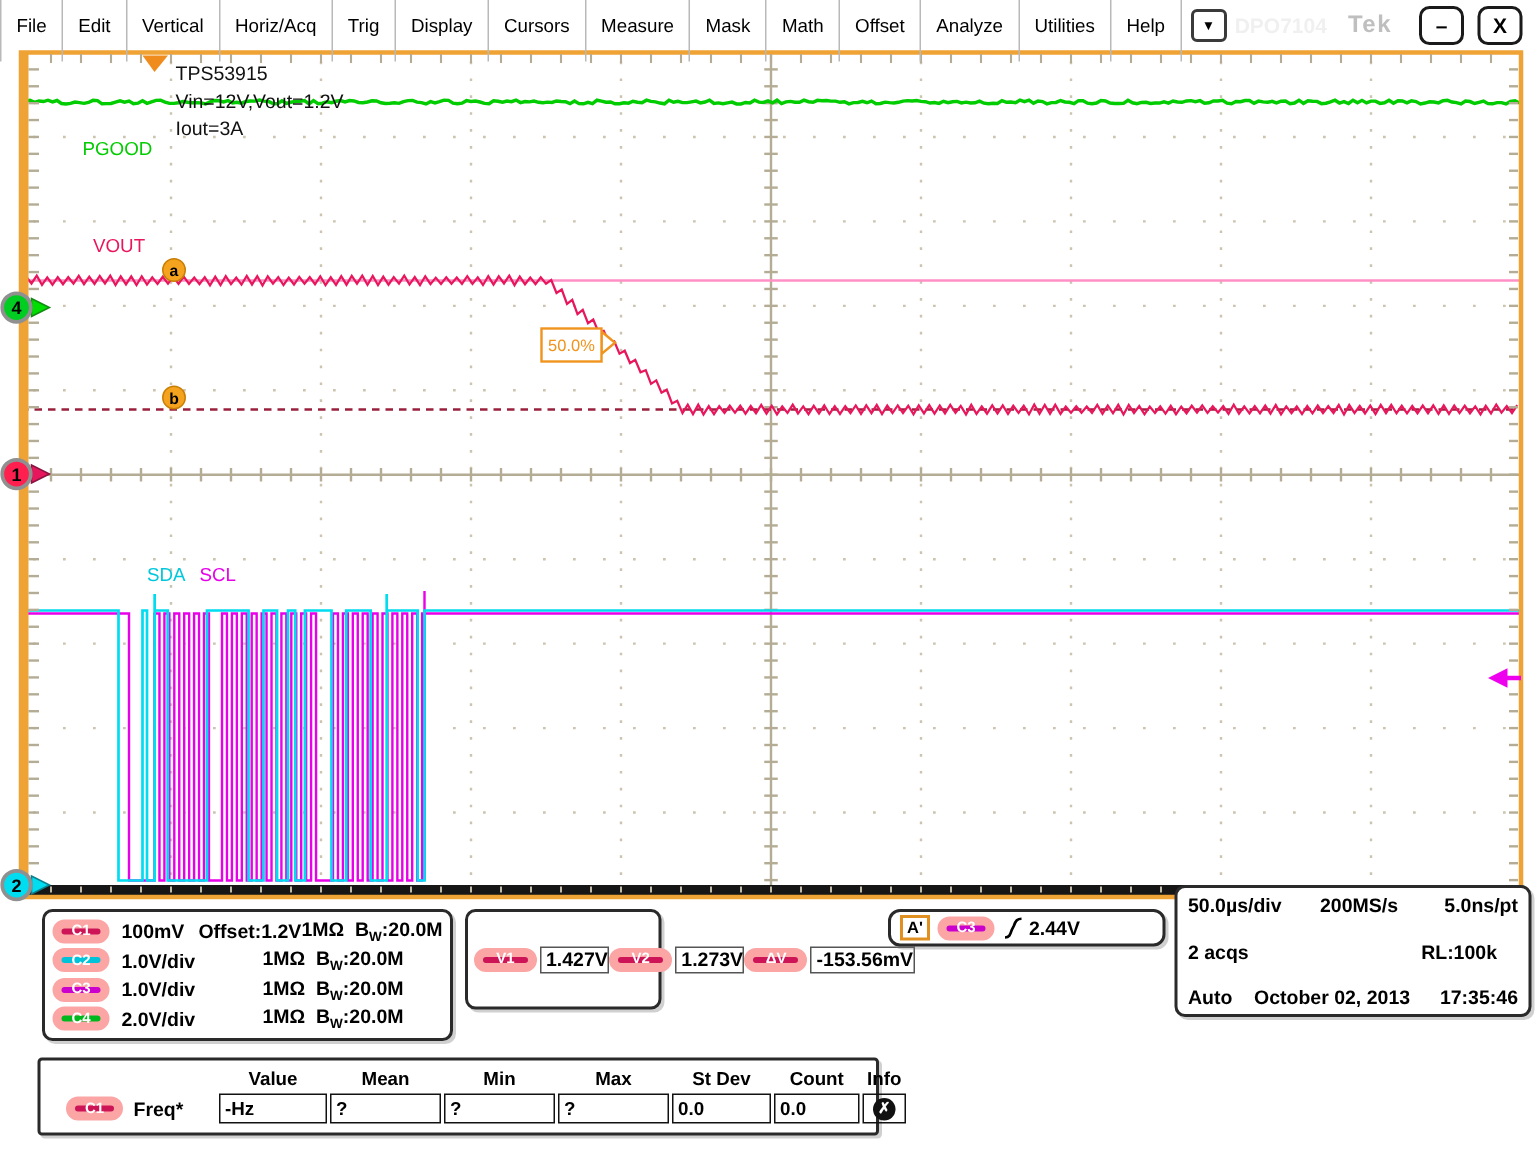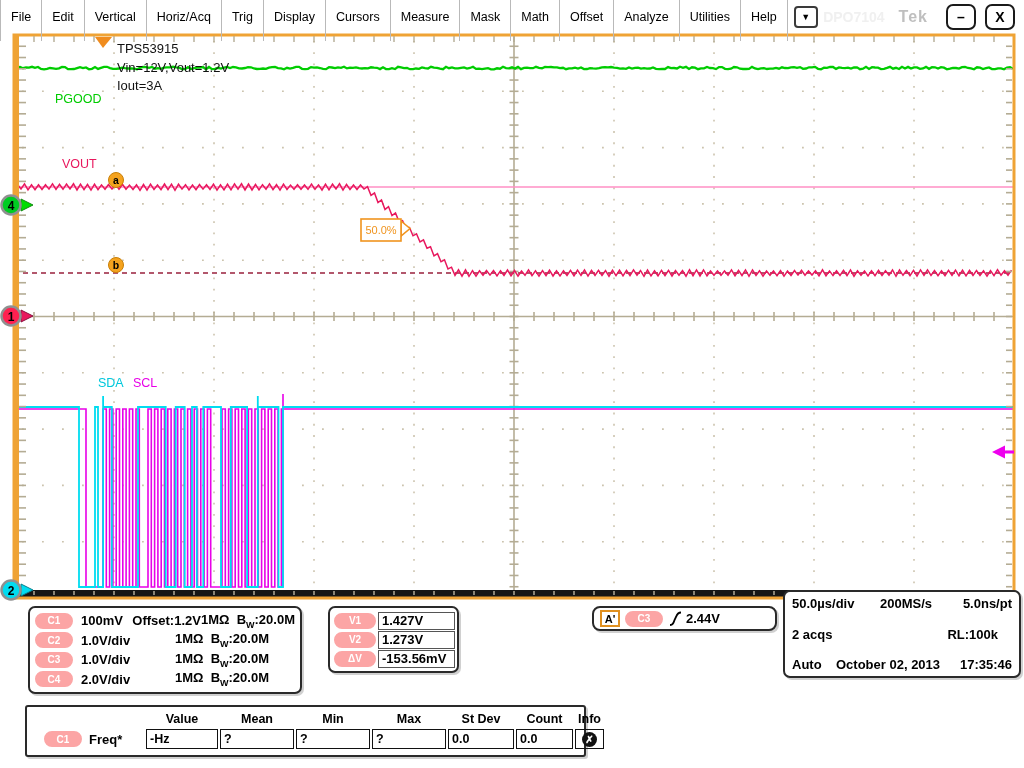--- a/index.html
+++ b/index.html
@@ -13,31 +13,31 @@
   .menu-item { display:flex; align-items:center; padding:0 10px; font-size:12.5px; color:#000; border-right:1px solid #b9b9b9; cursor:default; }
   .menu-item:first-child { border-left:1px solid #b9b9b9; }
   .menu-drop { width:24px; height:22px; margin:0 4px 0 6px; border:2px solid #3a3a3a; border-radius:4px; display:flex; align-items:center; justify-content:center; font-size:9px; align-self:center; }
   .tb-spacer { flex:1; }
   .model-ghost { color:#f0f0f0; font-size:14px; font-weight:bold; margin-right:14px; }
   .tek-logo { color:#bfbfbf; font-size:16px; font-weight:bold; letter-spacing:1px; margin-right:18px; }
   .win-btn { width:30px; height:26px; border:2px solid #1a1a1a; border-radius:7px; background:#fff; display:flex; align-items:center; justify-content:center; font-size:14px; font-weight:bold; margin-right:9px; }
 
   
   .panel { position:absolute; background:#fff; border:2px solid #2a2a2a; border-radius:7px; z-index:2; box-shadow:2px 2px 0 rgba(120,120,120,.35); }
-  .pill { display:inline-flex; align-items:center; justify-content:center; border:8px solid #fca5a5; border-radius:9px; color:#fff; font-size:10px; font-weight:bold; width:38px; height:16px; flex:none; }
+  .pill { display:inline-flex; align-items:center; justify-content:center; border:6px solid #fca5a5; border-radius:9px; color:#fff; font-size:10px; font-weight:bold; width:38px; height:16px; flex:none; }
 
   .ch-box { left:28px; top:606px; width:274px; height:88px; padding:3px 5px; display:flex; flex-direction:column; justify-content:space-around; }
   .ch-row { display:flex; align-items:center; font-size:13px; font-weight:bold; color:#000; white-space:nowrap; }
   .ch-row .pill { margin-right:8px; }
   .ch-scale { width:72px; }
   .bwgrp { margin-left:auto; margin-right:26px; }
   .ch-row.first .bwgrp { margin-right:0; }
   .bwgrp sub { font-size:9px; }
 
-  .cur-box { left:310px; top:606px; width:131px; height:67px; padding:3px 2px 3px 4px; display:flex; flex-direction:column; justify-content:space-around; border-radius:7px;margin-left:18px; }
+  .cur-box { left:310px; top:606px; width:131px; height:67px; padding:3px 2px 3px 4px; display:flex; justify-content:space-around; border-radius:7px; }
   .cur-row { display:flex; align-items:center; }
   .cur-row .pill { width:42px; margin-right:2px; }
   .cur-val { flex:1; border:1.5px solid #555; height:18px; font-size:13px; font-weight:bold; padding-left:3px; background:#fff; display:flex; align-items:center; }
 
   .trig-box { left:592px; top:606px; width:185px; height:25px; display:flex; align-items:center; padding:0 6px; border-radius:8px; }
   .aux-box { border:2px solid #e09020; width:20px; height:17px; display:flex; align-items:center; justify-content:center; font-size:11px; font-weight:bold; margin-right:5px; }
   .trig-box .pill { margin-right:6px; }
   .trig-lvl { font-size:13px; font-weight:bold; margin-left:4px; }
 
   .tb-box { left:783px; top:590px; width:238px; height:88px; padding:4px 7px; display:flex; flex-direction:column; justify-content:space-between; font-size:13px; font-weight:bold; color:#000; border-radius:7px; }

